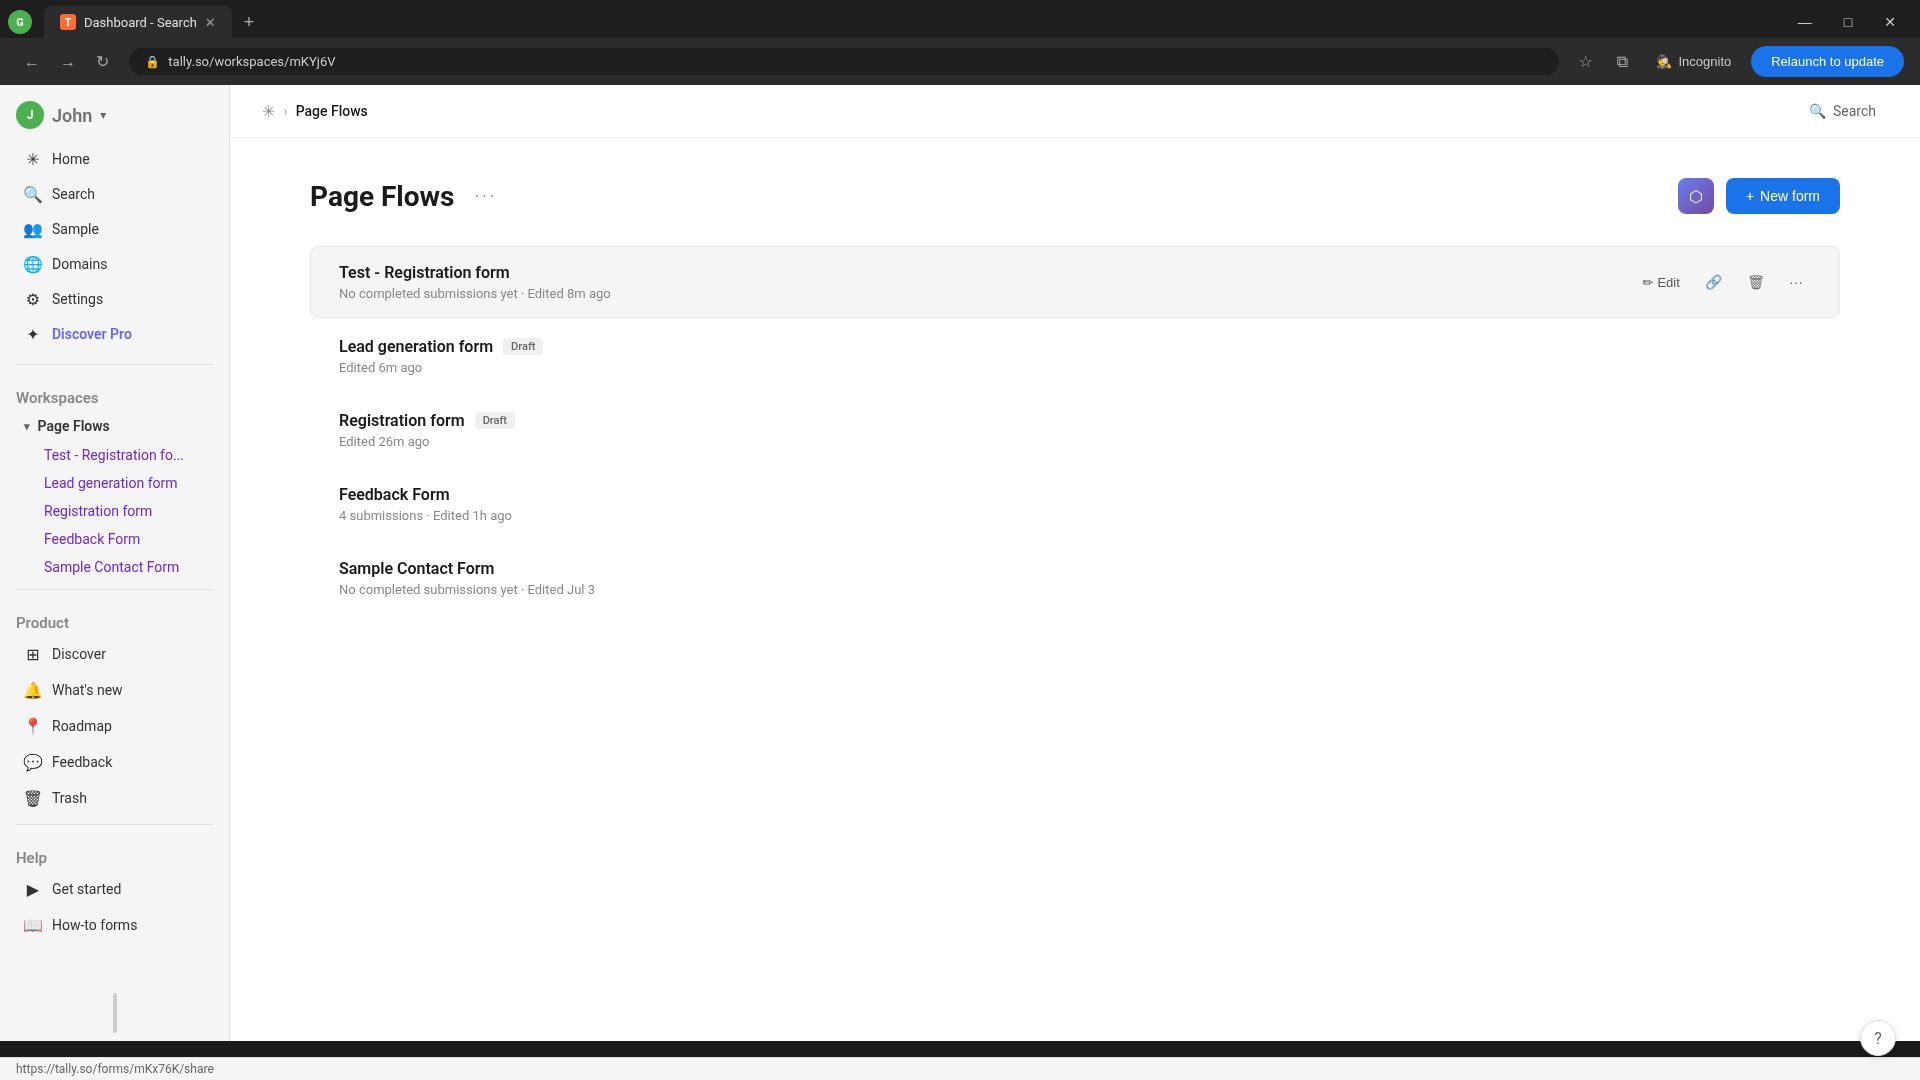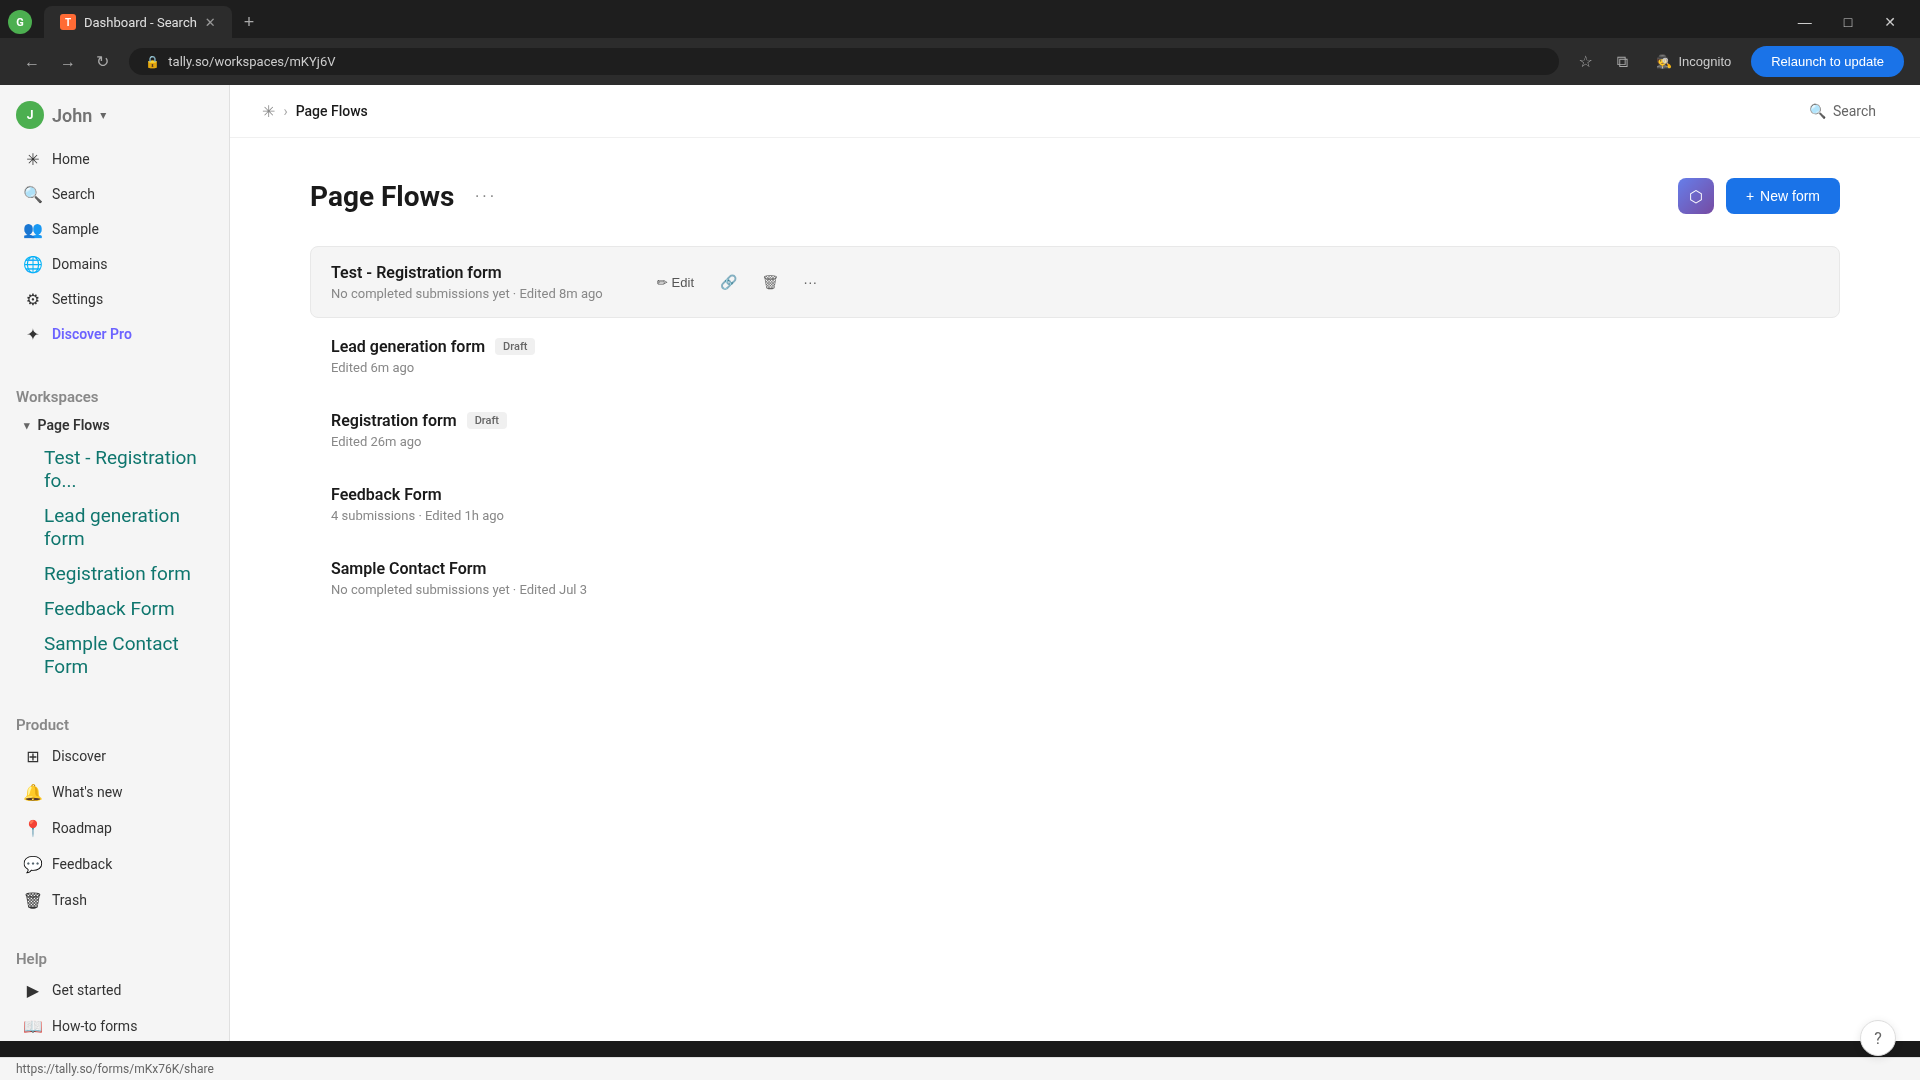--- a/index.html
+++ b/index.html
@@ -40,21 +40,21 @@
     .sidebar-item .item-icon { width: 18px; height: 18px; display: flex; align-items: center; justify-content: center; font-size: 16px; flex-shrink: 0; }
     .sidebar-item .item-label { font-size: 14px; }
     .sidebar-item .item-label.pro { color: #6c63ff; font-weight: 600; }
 
     .sidebar-section { padding: 16px 16px 4px; }
     .sidebar-section-title { font-size: 15px; font-weight: 600; color: #888; text-transform: none; letter-spacing: 0; }
 
     .sidebar-workspace-item { display: flex; align-items: center; gap: 8px; padding: 6px 16px; cursor: pointer; color: #333; font-size: 13px; border-radius: 6px; margin: 1px 8px; }
     .sidebar-workspace-item.workspace-parent { font-weight: 600; font-size: 14px; }
     .expand-icon { color: #666; font-size: 11px; }
-    .sub-item { padding-left: 40px; font-size: 19px; color: #0f766e; display: flex; align-items: center; padding: 5px 16px 5px 36px; cursor: pointer; border-radius: 6px; margin: 1px 8px; }
+    .sub-item { padding-left: 40px; font-size: 14px; color: #6d28d9; display: flex; align-items: center; padding: 5px 16px 5px 36px; cursor: pointer; border-radius: 6px; margin: 1px 8px; }
 
     .sidebar-divider { height: 1px; background: #e0e0e0; margin: 8px 16px; }
 
     
     .main-content { flex: 1; display: flex; flex-direction: column; overflow: hidden; background: #ffffff; }
 
     
     .breadcrumb-bar { display: flex; align-items: center; justify-content: space-between; padding: 12px 32px; border-bottom: 1px solid #f0f0f0; background: #fff; }
     .breadcrumb { display: flex; align-items: center; gap: 8px; font-size: 14px; color: #666; }
     .breadcrumb .crumb-icon { font-size: 16px; color: #888; }
@@ -69,21 +69,21 @@
     .page-title-row { display: flex; align-items: center; gap: 12px; }
     .page-title { font-size: 28px; font-weight: 700; color: #1a1a1a; }
     .more-btn { background: none; border: none; color: #888; cursor: pointer; font-size: 16px; padding: 4px 8px; border-radius: 4px; letter-spacing: 2px; }
 
     .header-actions { display: flex; align-items: center; gap: 12px; }
     .workspace-icon { width: 36px; height: 36px; background: linear-gradient(135deg, #667eea, #764ba2); border-radius: 8px; display: flex; align-items: center; justify-content: center; color: white; font-size: 16px; }
     .new-form-btn { display: flex; align-items: center; gap: 6px; background: #1a73e8; color: white; border: none; border-radius: 8px; padding: 10px 20px; font-size: 14px; font-weight: 500; cursor: pointer; }
 
     
     .forms-list { display: flex; flex-direction: column; gap: 2px; }
-    .form-item { display: flex; align-items: center; padding: 16px 20px; border-radius: 8px; cursor: pointer; border: 1px solid transparent; gap: 44px; }
+    .form-item { display: flex; align-items: center; justify-content: space-between; padding: 16px 28px; border-radius: 8px; cursor: pointer; border: 1px solid transparent; gap: 44px; }
     .form-item.highlighted { background: #f5f5f5; border-color: #e8e8e8; }
     .form-item-left { display: flex; flex-direction: column; gap: 4px; }
     .form-item-title { font-size: 16px; font-weight: 600; color: #1a1a1a; display: flex; align-items: center; gap: 10px; }
     .form-badge { font-size: 11px; background: #f0f0f0; color: #666; padding: 2px 8px; border-radius: 4px; font-weight: 500; }
     .form-item-meta { font-size: 13px; color: #888; }
     .form-item-actions { display: flex; align-items: center; gap: 8px; opacity: 0; }
     .form-item:hover .form-item-actions, .form-item.highlighted .form-item-actions { opacity: 1; }
     .action-btn { background: none; border: none; color: #555; cursor: pointer; padding: 6px 10px; border-radius: 6px; display: flex; align-items: center; gap: 4px; font-size: 13px; }
     .action-icon-btn { background: none; border: none; color: #666; cursor: pointer; padding: 6px 8px; border-radius: 6px; font-size: 14px; }
 

